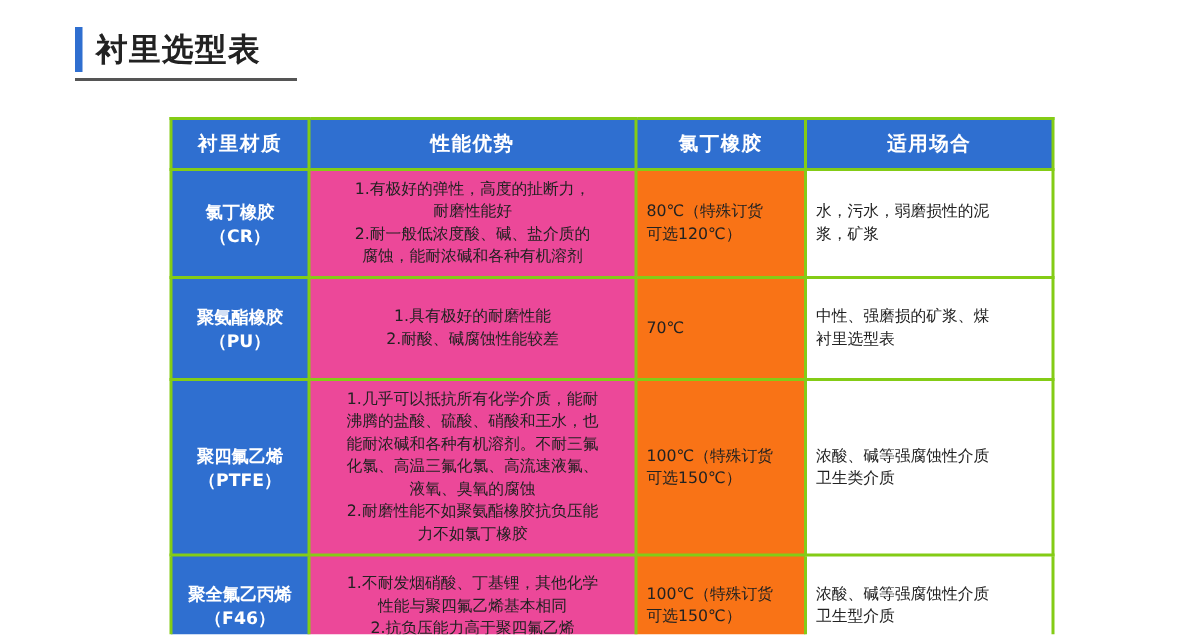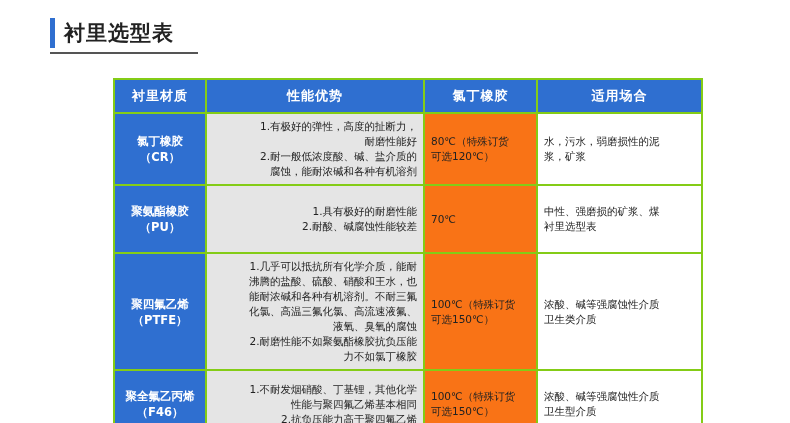--- a/index.html
+++ b/index.html
@@ -74,26 +74,26 @@
   td.col-mat {
     background: #2f6fd0;
     color: #ffffff;
     font-size: 11.5px;
     font-weight: bold;
     text-align: center;
     line-height: 16px;
     padding: 17px 2px;
   }
   td.col-adv {
-    background: #e5e5e5;
+    background: #ec4899;
     color: #222222;
     font-size: 10.5px;
     line-height: 15px;
     padding: 5px 6px;
-    text-align: right;
+    text-align: center;
   }
   td.col-temp {
     background: #f97316;
     color: #222222;
     font-size: 10.5px;
     line-height: 15px;
     padding: 5px 6px;
   }
   td.col-use {
     background: #ffffff;

